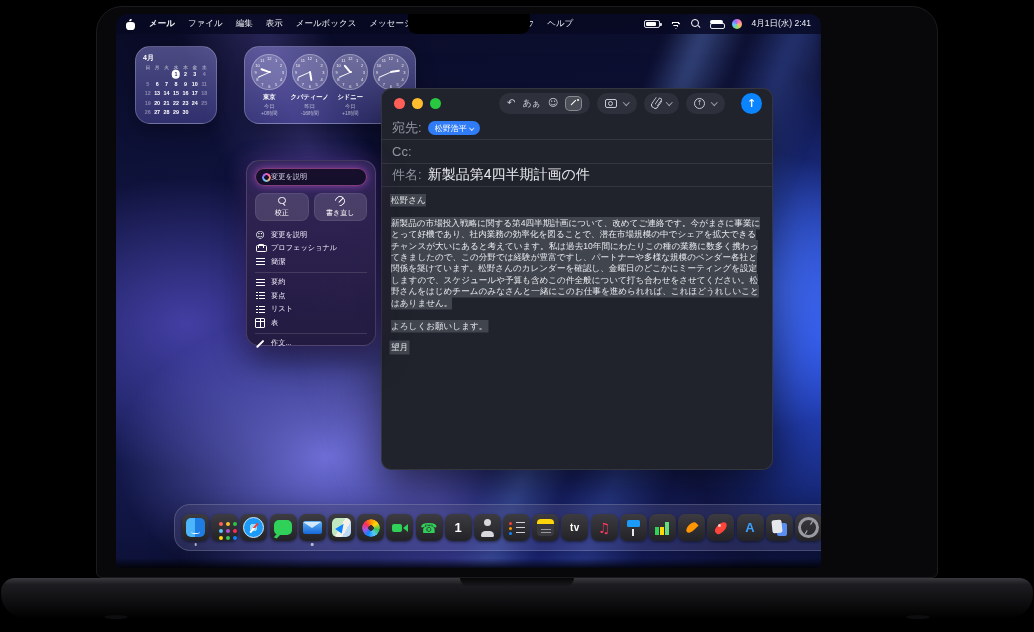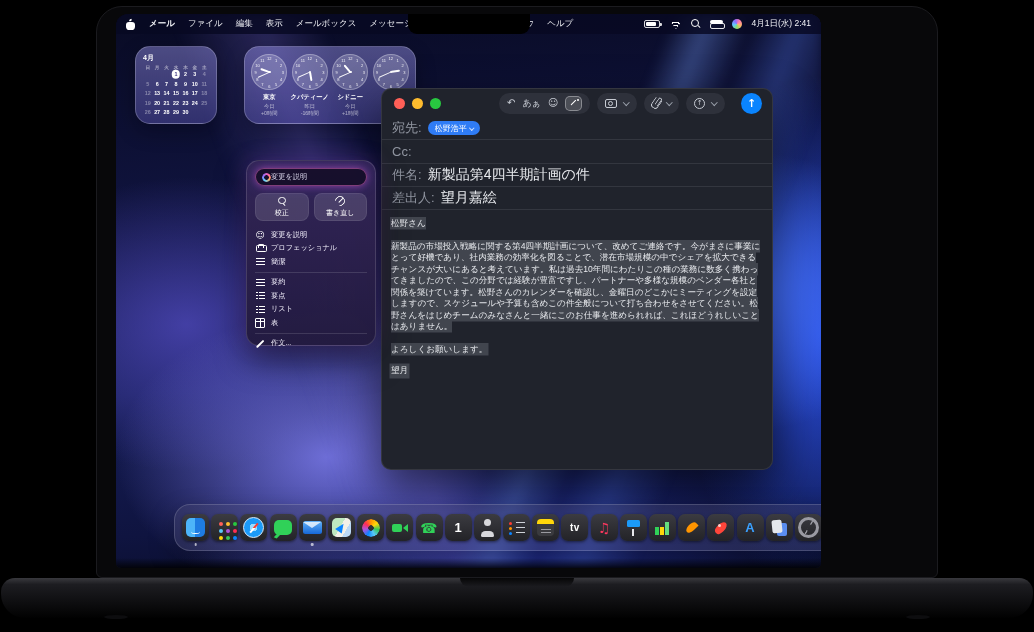--- a/index.html
+++ b/index.html
@@ -495,24 +495,20 @@
             <span class="chev"></span>
           </span>
         </div>
         <div class="frow">
           <span class="flabel">Cc:</span>
         </div>
         <div class="frow">
           <span class="flabel">件名:</span>
           <span class="fvalue">新製品第4四半期計画の件</span>
         </div>
-        <div class="frow">
-          <span class="flabel">差出人:</span>
-          <span class="fvalue">望月嘉絵</span>
-        </div>
       </div>
       <div class="mail-body">
         <span class="sel-block"><span>松野さん</span><br><br><span>新製品の市場投入戦略に関する第4四半期計画について、改めてご連絡です。今がまさに事業にとって好機であり、社内業務の効率化を図ることで、潜在市場規模の中でシェアを拡大できるチャンスが大いにあると考えています。私は過去10年間にわたりこの種の業務に数多く携わってきましたので、この分野では経験が豊富ですし、パートナーや多様な規模のベンダー各社と関係を築けています。松野さんのカレンダーを確認し、金曜日のどこかにミーティングを設定しますので、スケジュールや予算も含めこの件全般について打ち合わせをさせてください。松野さんをはじめチームのみなさんと一緒にこのお仕事を進められれば、これほどうれしいことはありません。</span><br><br><span>よろしくお願いします。</span></span>
         <div class="body-gap"></div>
         <span class="sel-block sig">望月</span>
       </div>
     </div>
 
     <div class="dock" id="dock">
         <div class="dock-icon ic-finder">

